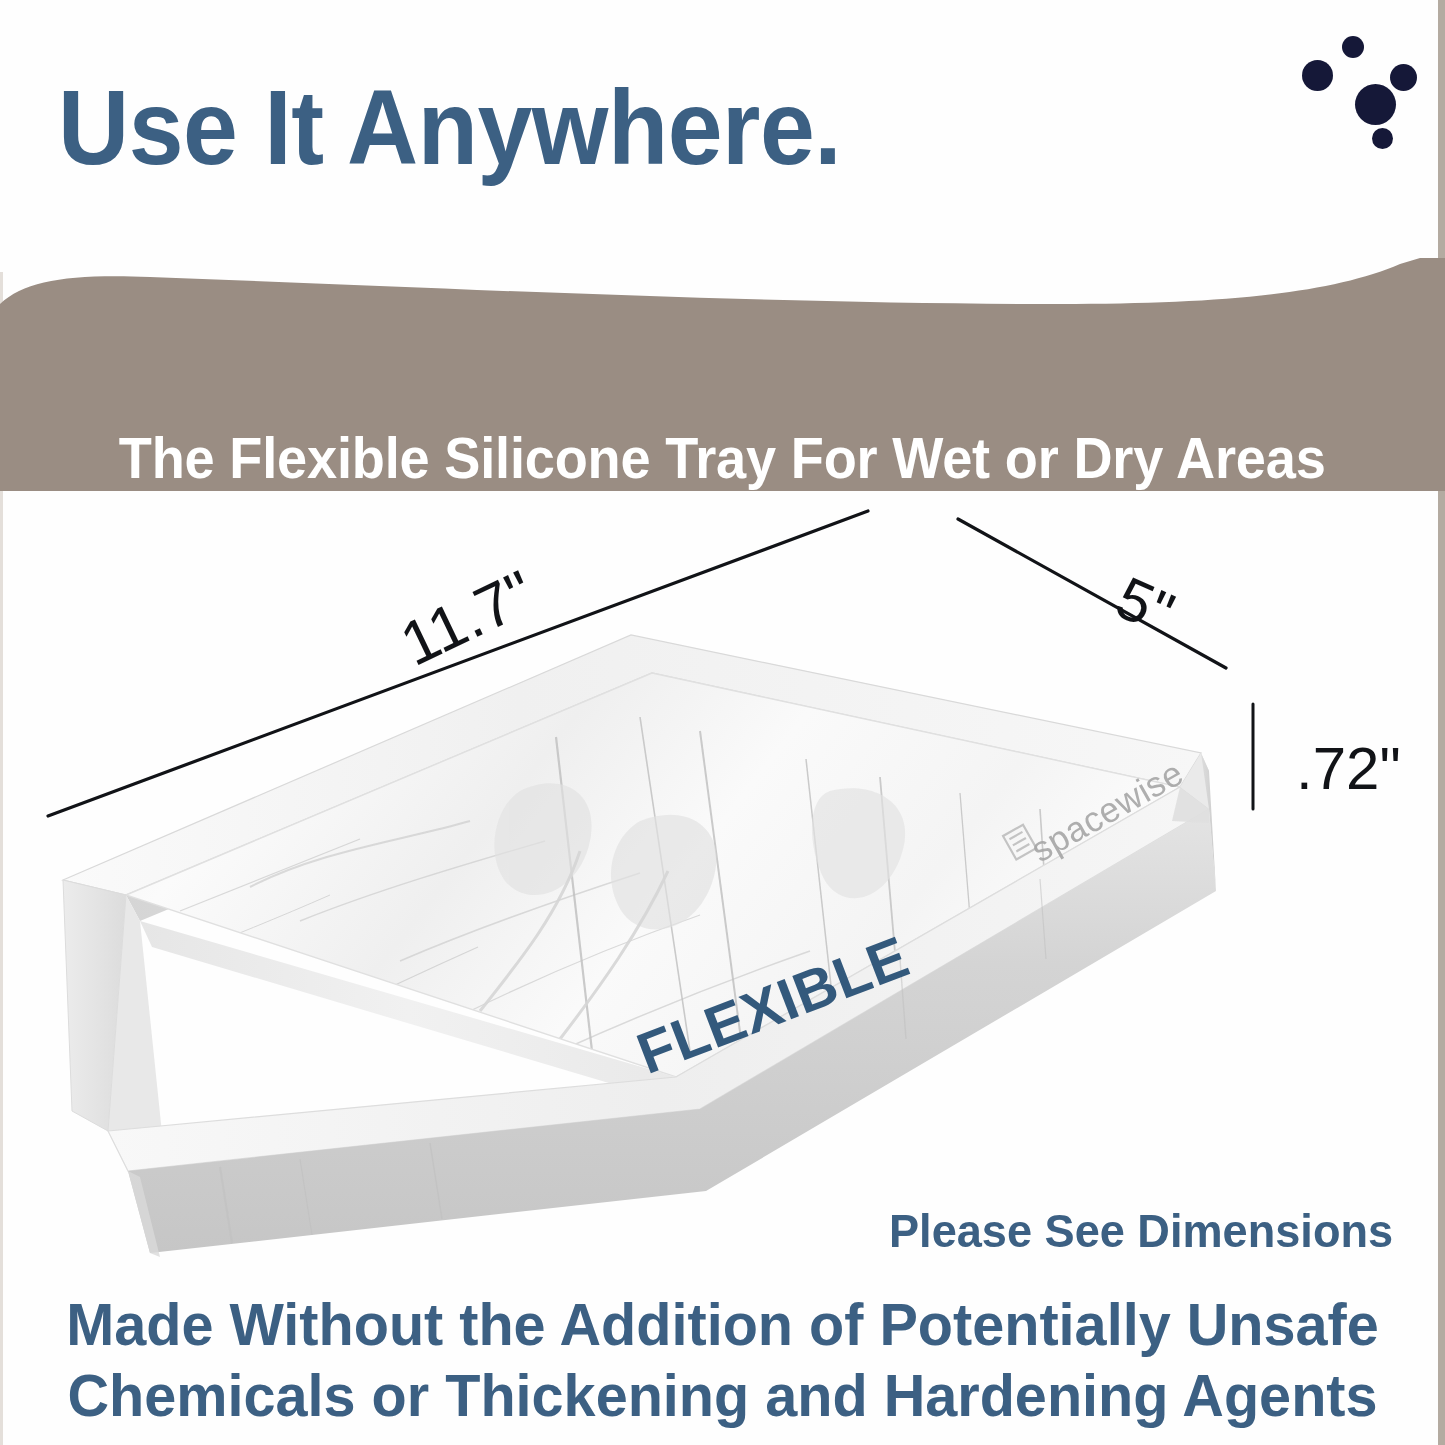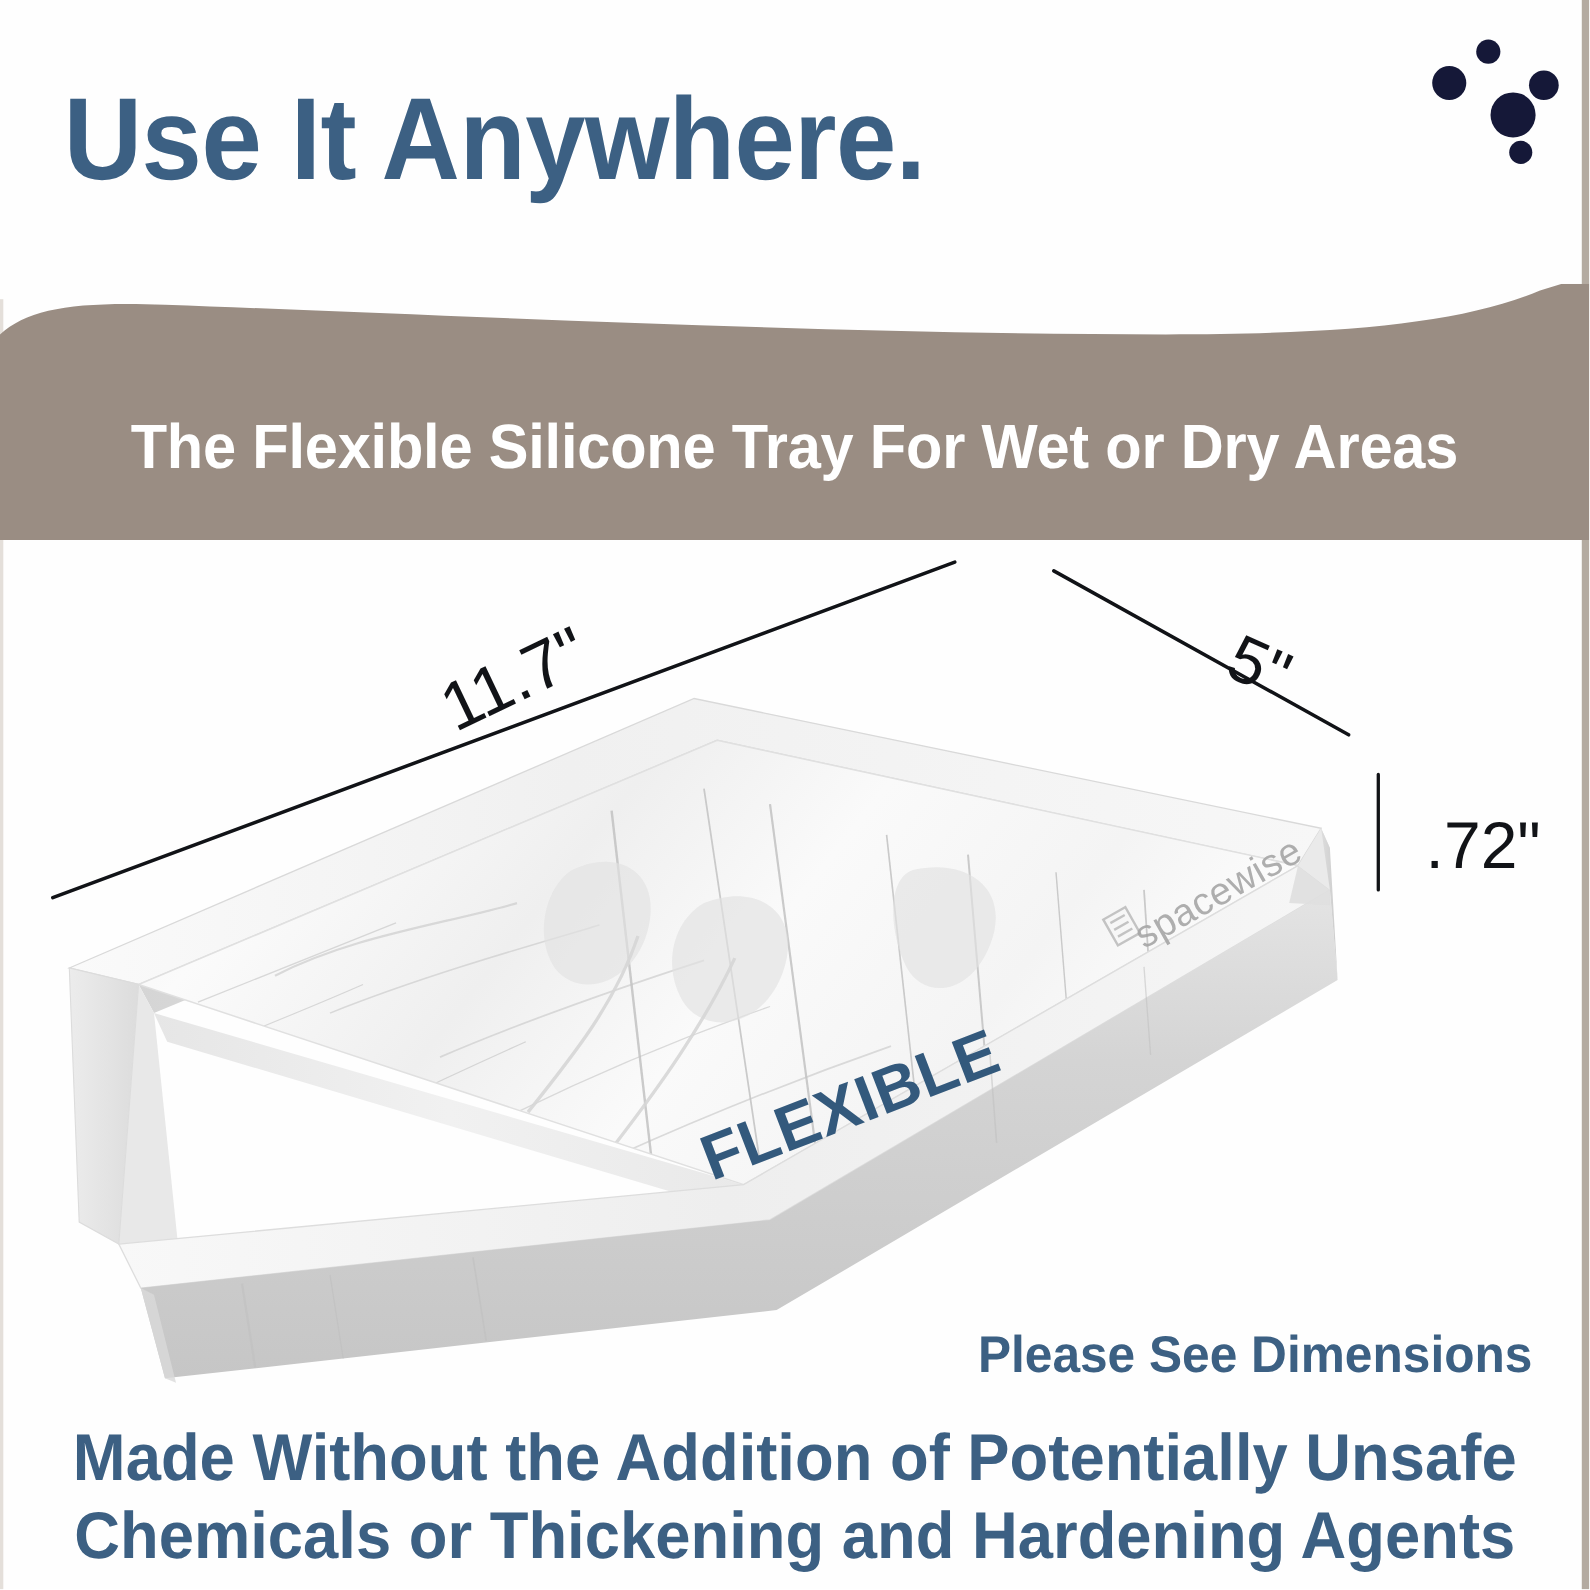--- a/index.html
+++ b/index.html
@@ -39,21 +39,21 @@
   .dot{position:absolute;background:#151838;border-radius:50%;}
 
   
   .banner{
     position:absolute;left:0;top:258px;width:1445px;height:233px;
     overflow:hidden;
   }
   .banner svg{position:absolute;left:0;top:0;display:block;}
   .banner-text{
     position:absolute;left:0;top:0;width:1445px;height:233px;
-    display:flex;align-items:center;justify-content:center;
+    display:flex;align-items:flex-end;justify-content:center;
     padding-top:62px;box-sizing:border-box;
   }
   .banner-text span{
     color:#ffffff;font-size:57px;font-weight:700;
     letter-spacing:-0.2px;
     transform:scaleX(.95);
     font-family:"Liberation Sans", sans-serif;
     white-space:nowrap;
   }
 

